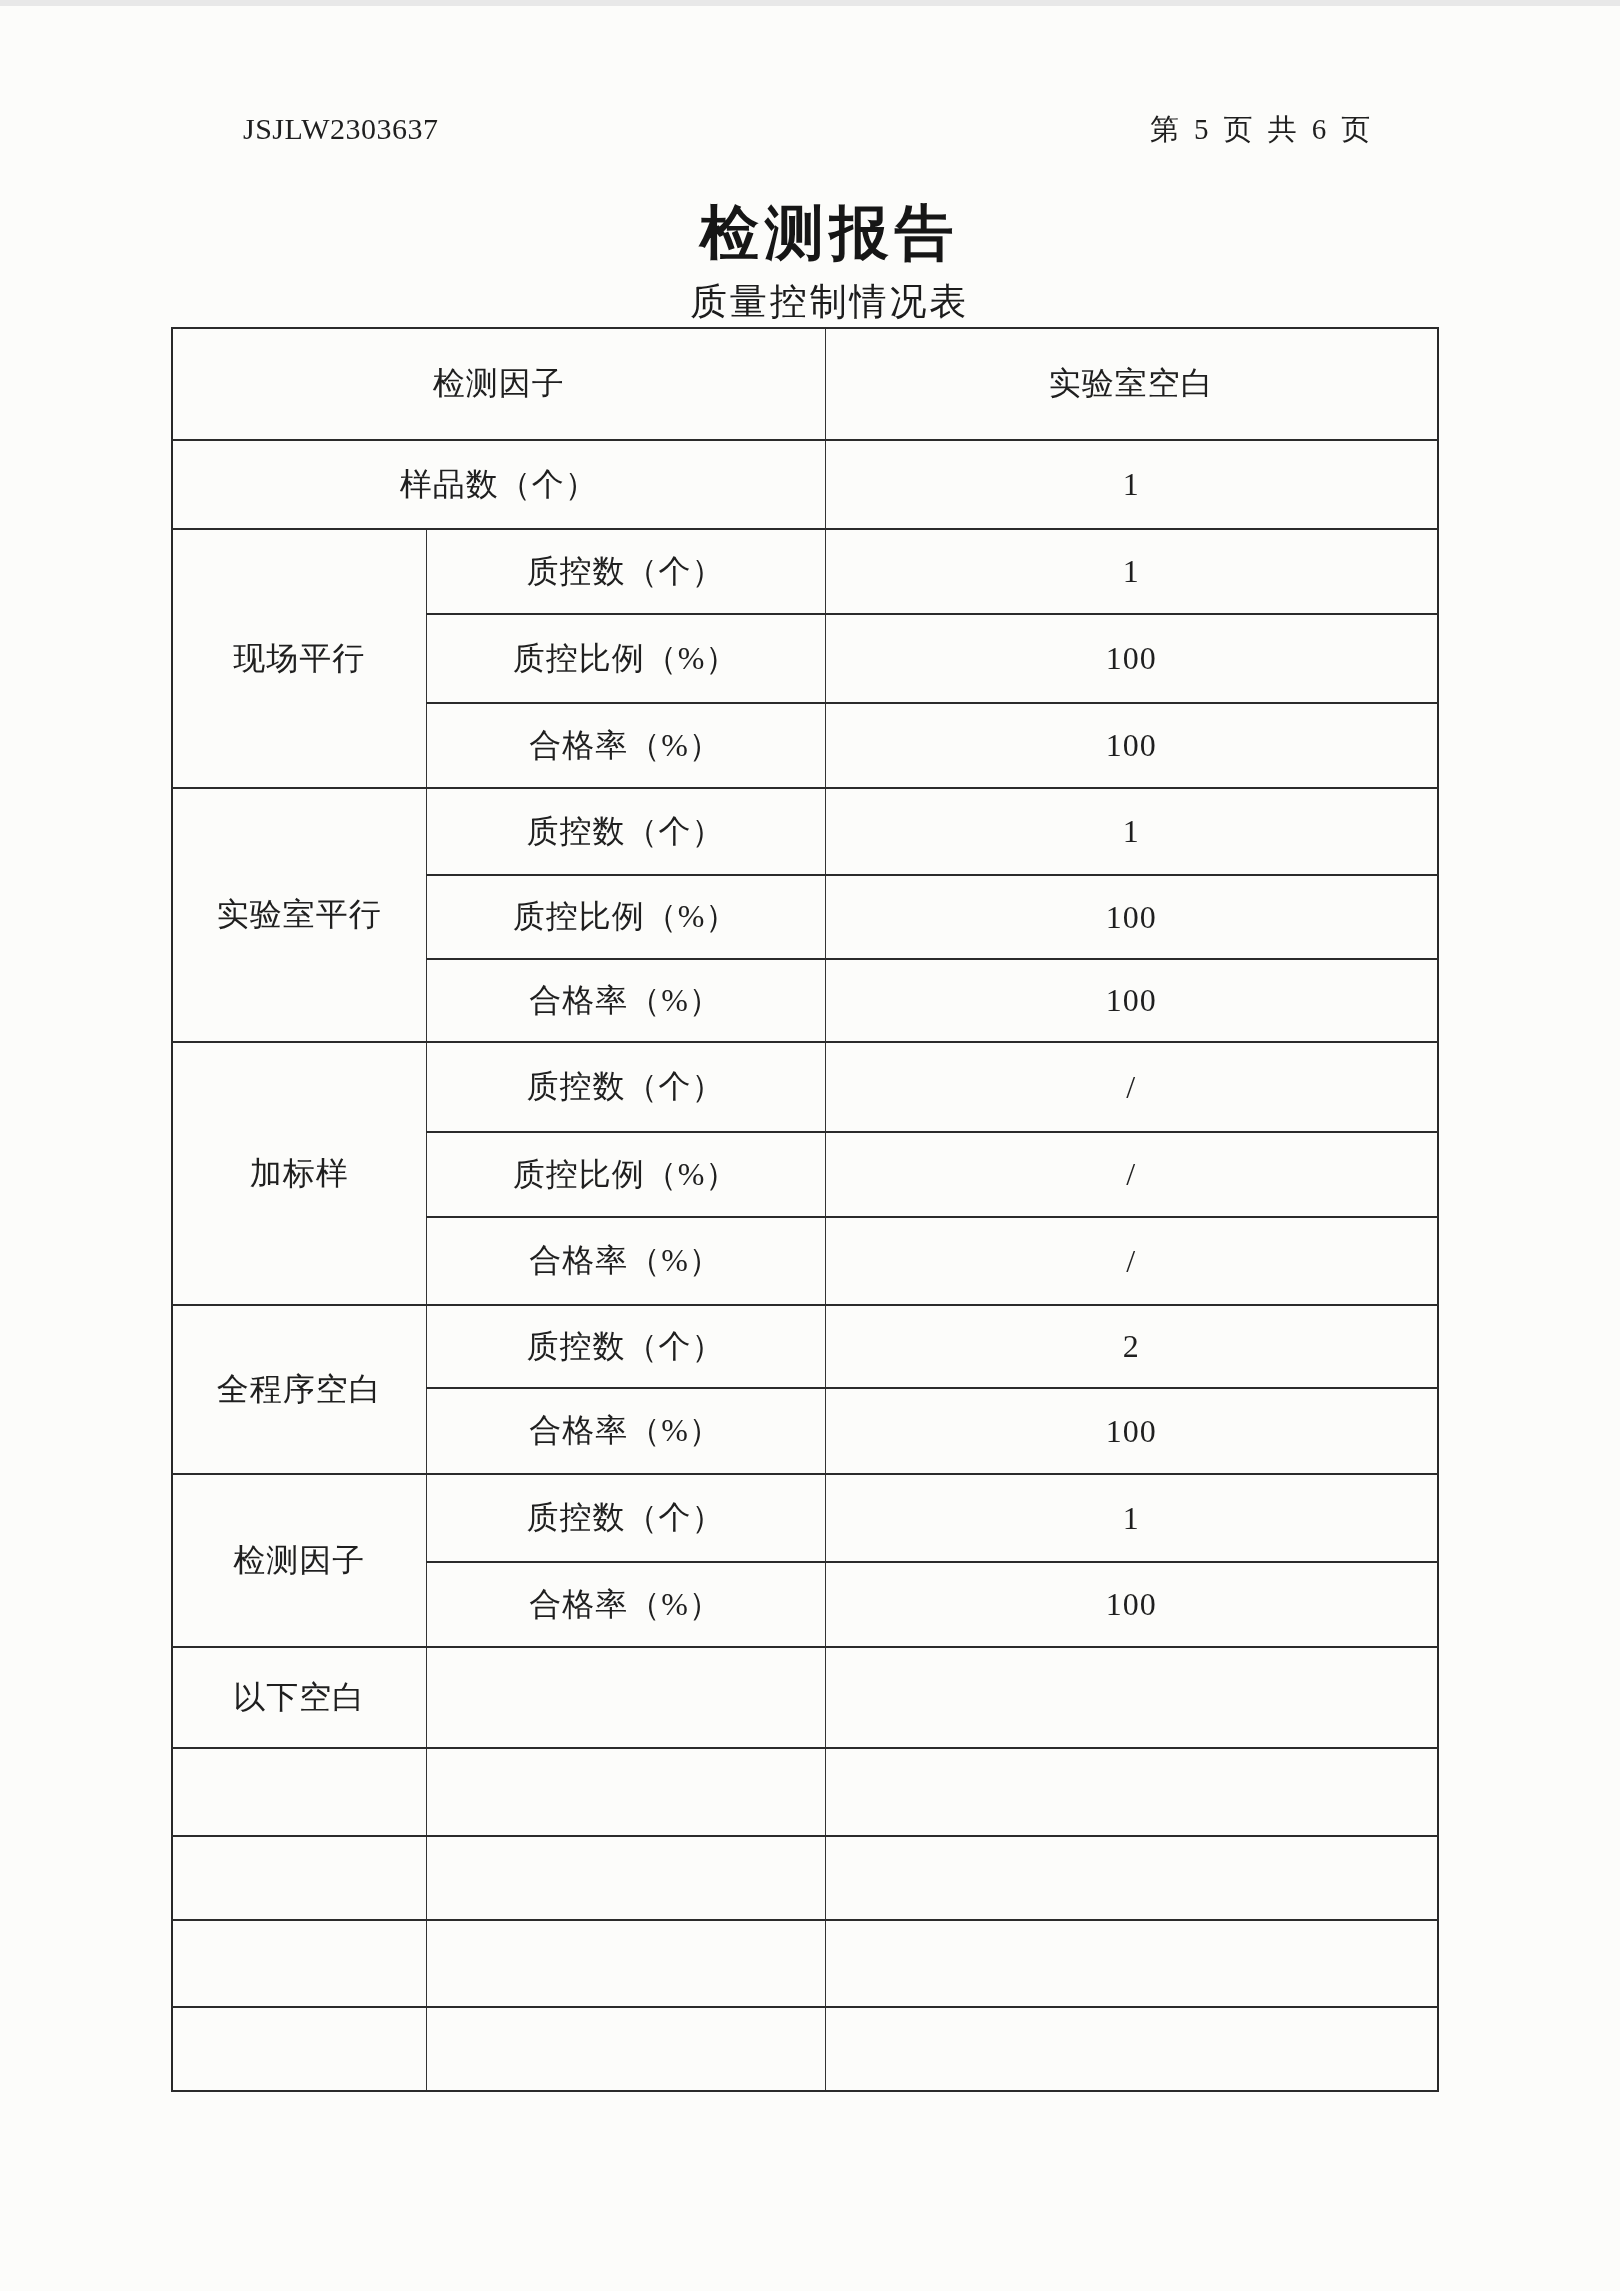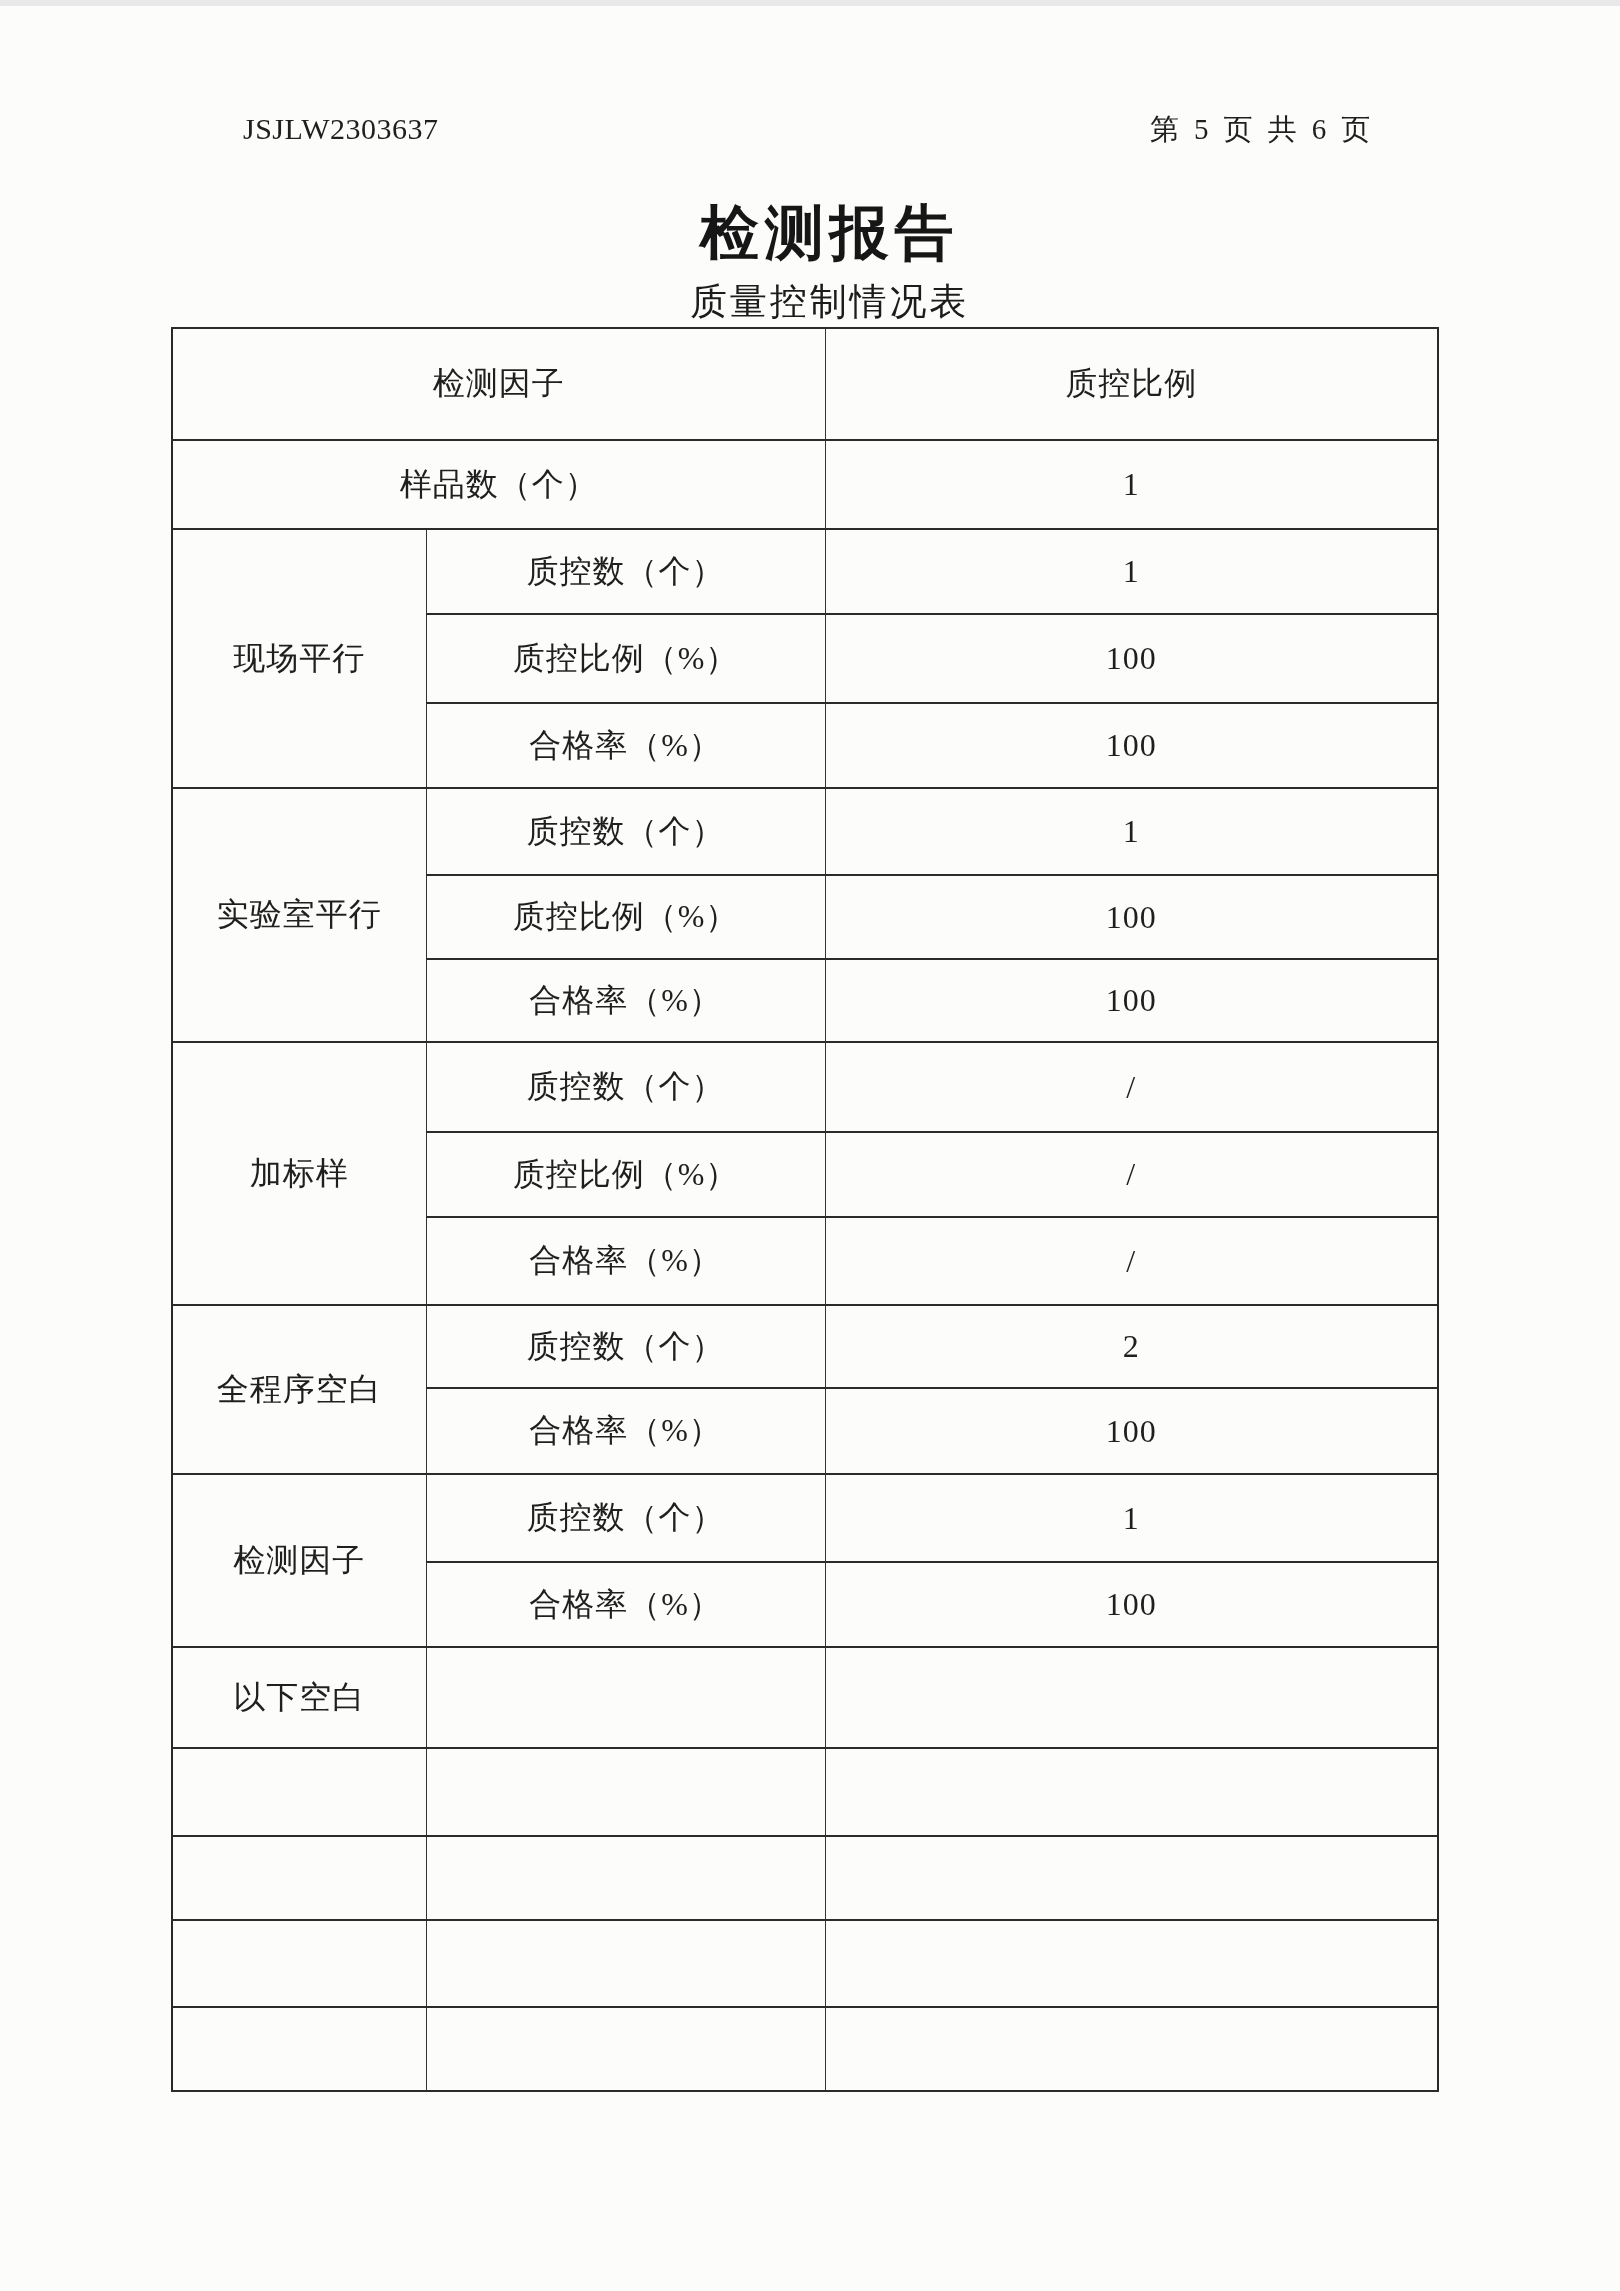--- a/index.html
+++ b/index.html
@@ -104,21 +104,21 @@
 
   <table class="qc">
     <colgroup>
       <col style="width:254px">
       <col style="width:399px">
       <col style="width:613px">
     </colgroup>
     <tbody>
       <tr style="height:112px">
         <td colspan="2">检测因子</td>
-        <td>质控比例</td>
+        <td>实验室空白</td>
       </tr>
       <tr style="height:89px">
         <td colspan="2">样品数（个）</td>
         <td class="value-cell">1</td>
       </tr>
 
       <tr style="height:85px">
         <td rowspan="3">现场平行</td>
         <td>质控数（个）</td>
         <td class="value-cell">1</td>

